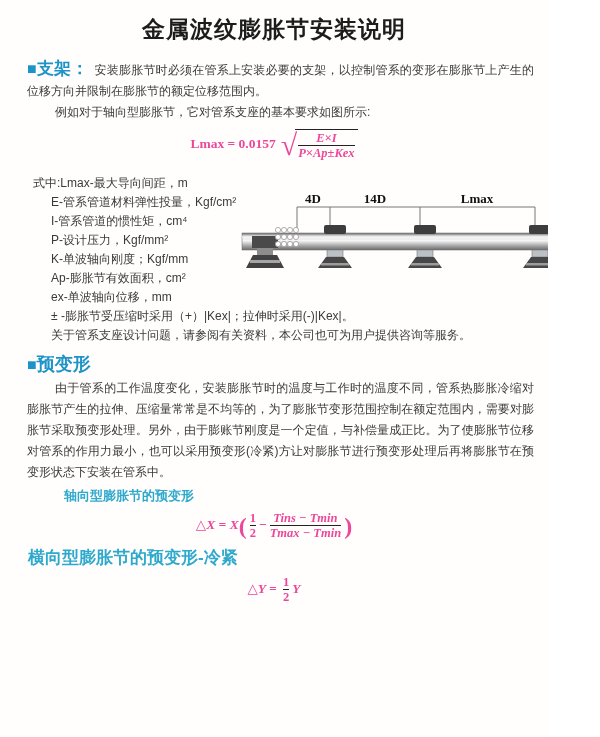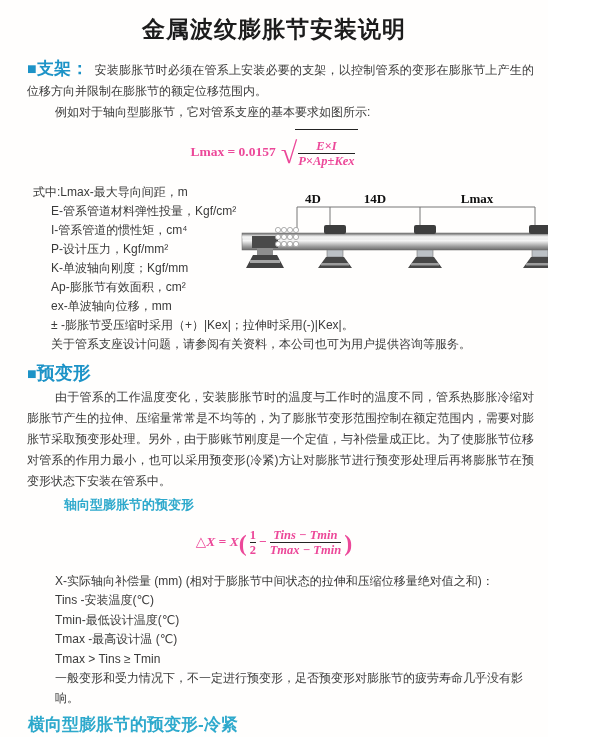--- a/index.html
+++ b/index.html
@@ -51,21 +51,21 @@
     color:#ec4899;
     font-size:13.5px;
     margin:6px 0 4px 0;
   }
   .formula .it{font-style:italic;}
   .frac{
     display:inline-block;
     vertical-align:middle;
     text-align:center;
     line-height:1.15;
-    padding:8px 3px;
+    padding:0 3px;
     font-size:12.5px;
   }
   .frac .num{display:block;}
   .frac .den{display:block;border-top:1px solid #222;}
   .radical{
     font-size:30px;
     font-weight:bold;
     vertical-align:middle;
     line-height:0.9;
     margin-left:5px;
@@ -79,21 +79,21 @@
   }
   .radicand .den{border-top:1px solid #222;}
   .paren{
     font-size:24px;
     font-weight:bold;
     vertical-align:middle;
     line-height:1;
     font-style:normal;
   }
   
-  .defs{list-style:none;margin:6px 0 0 0;padding:0 4px 0 27px;}
+  .defs{list-style:none;margin:13px 0 0 0;padding:0 4px 0 27px;}
   .defs li{line-height:19px;margin-left:24px;}
   .defs li.flush{margin-left:6px;}
   .defs2 li{line-height:19.5px;margin-left:28px;}
   h3.subhead{
     margin:4px 0 0 64px;
     color:#2ea9cc;
     font-size:13px;
     font-weight:bold;
   }
   h3.subhead2{margin:5px 0 0 28px;font-size:17px;}
@@ -207,28 +207,20 @@
 
   <p class="para indent">由于管系的工作温度变化，安装膨胀节时的温度与工作时的温度不同，管系热膨胀冷缩对膨胀节产生的拉伸、压缩量常常是不均等的，为了膨胀节变形范围控制在额定范围内，需要对膨胀节采取预变形处理。另外，由于膨账节刚度是一个定值，与补偿量成正比。为了使膨胀节位移对管系的作用力最小，也可以采用预变形(冷紧)方让对膨胀节进行预变形处理后再将膨胀节在预变形状态下安装在管系中。</p>
 
   <h3 class="subhead">轴向型膨胀节的预变形</h3>
 
   <div class="formula">
     <span class="it">△X = X</span><span class="paren">(</span><span class="frac"><span class="num">1</span><span class="den">2</span></span><span>−</span><span class="frac it"><span class="num">Tins − Tmin</span><span class="den">Tmax − Tmin</span></span><span class="paren">)</span>
   </div>
 
 
-  <ul class="defs defs2">
-    <li>X-实际轴向补偿量 (mm) (相对于膨胀节中间状态的拉伸和压缩位移量绝对值之和)：</li>
-    <li>Tins -安装温度(℃)</li>
-    <li>Tmin-最低设计温度(℃)</li>
-    <li>Tmax -最高设计温  (℃)</li>
-    <li>Tmax &gt; Tins ≥ Tmin</li>
-    <li>一般变形和受力情况下，不一定进行预变形，足否预变形对膨胀节的疲劳寿命几乎没有影响。</li>
-  </ul>
 
   <h3 class="subhead subhead2">横向型膨胀节的预变形-冷紧</h3>
 
   <div class="formula">
     <span class="it">△Y =</span>
     <span class="frac"><span class="num">1</span><span class="den">2</span></span><span class="it">Y</span>
   </div>
 
 </div>
 

